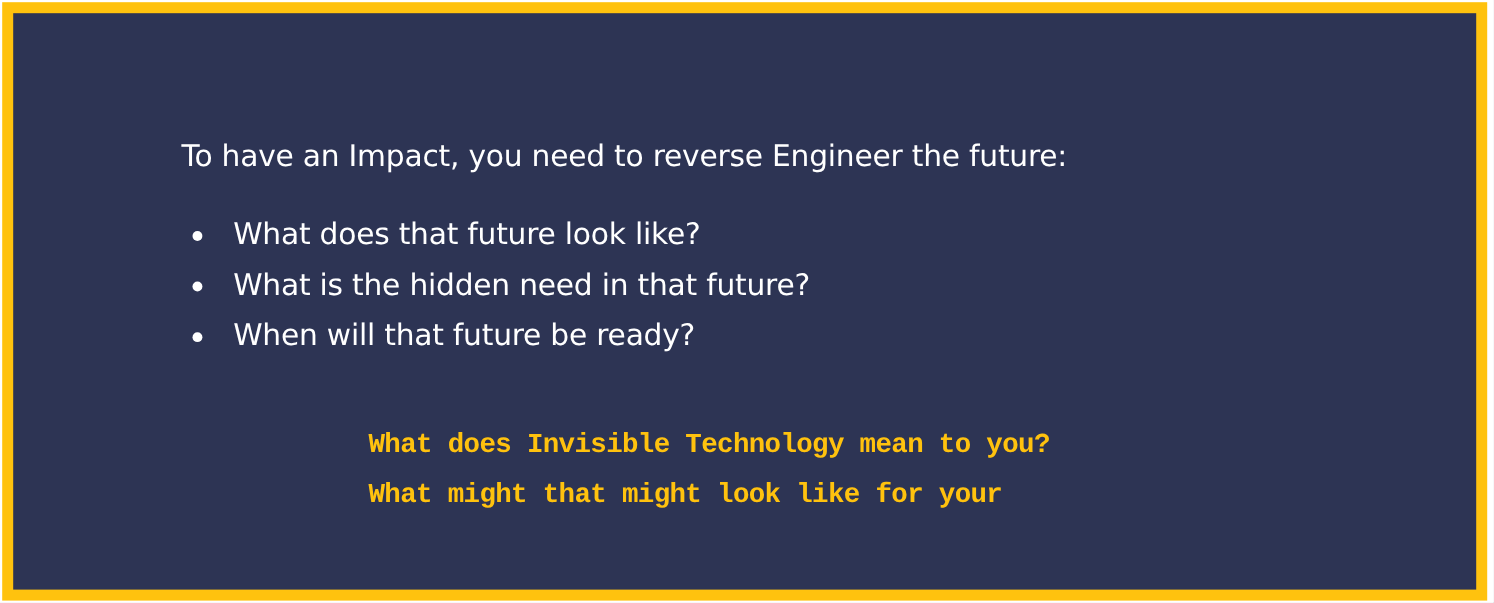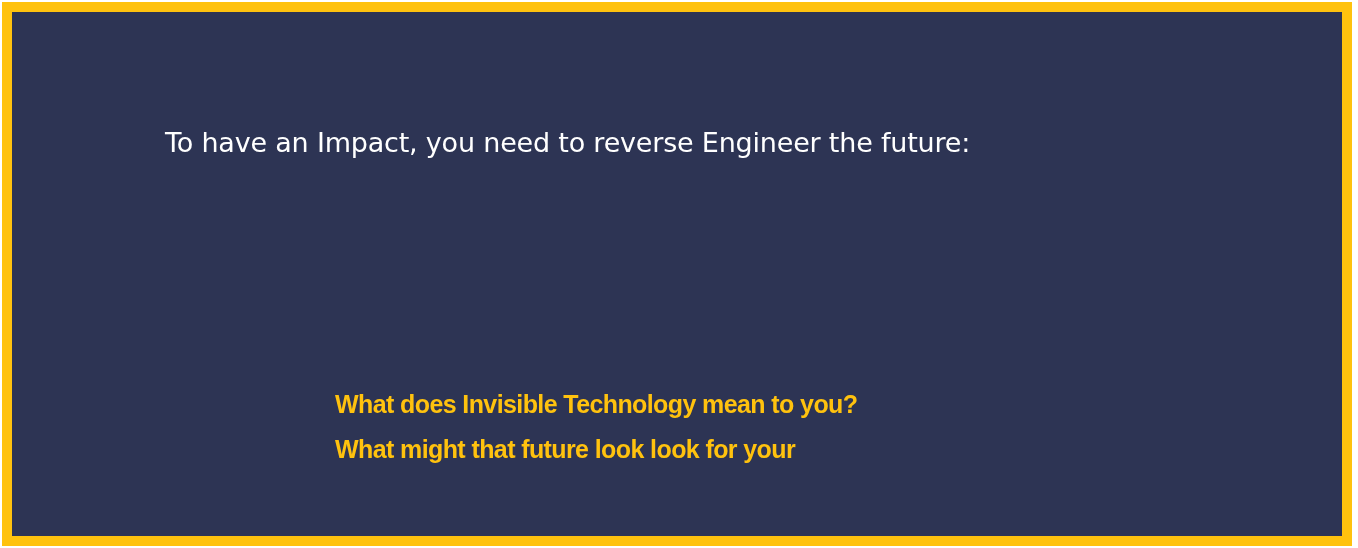--- a/index.html
+++ b/index.html
@@ -90,38 +90,52 @@
 
   .callout {
     position: absolute;
     left: 323px;
     top: 370px;
   }
 
   .callout-line {
     height: 45px;
     line-height: 45px;
-    font-family: Liberation Sans, sans-serif;
+    font-family: Liberation Mono, monospace;
     font-size: 25px;
     font-weight: 700;
     color: #FFC20E;
     letter-spacing: -0.6px;
     white-space: nowrap;
   }
 </style>
 </head>
 <body>
 
 <div class="slide-frame">
   <div class="slide-panel">
     <div class="content">
 
       <div class="heading">To have an Impact, you need to reverse Engineer the future:</div>
 
+      <ul class="bullet-list">
+        <li class="bullet-item">
+          <span class="bullet-marker"></span>
+          <span>What does that future look like?</span>
+        </li>
+        <li class="bullet-item">
+          <span class="bullet-marker"></span>
+          <span>What is the hidden need in that future?</span>
+        </li>
+        <li class="bullet-item">
+          <span class="bullet-marker"></span>
+          <span>When will that future be ready?</span>
+        </li>
+      </ul>
 
       <div class="callout">
         <div class="callout-line">What does Invisible Technology mean to you?</div>
-        <div class="callout-line">What might that future look look for your</div>
+        <div class="callout-line">What might that might look like for your</div>
       </div>
 
     </div>
   </div>
 </div>
 
 </body></html>

